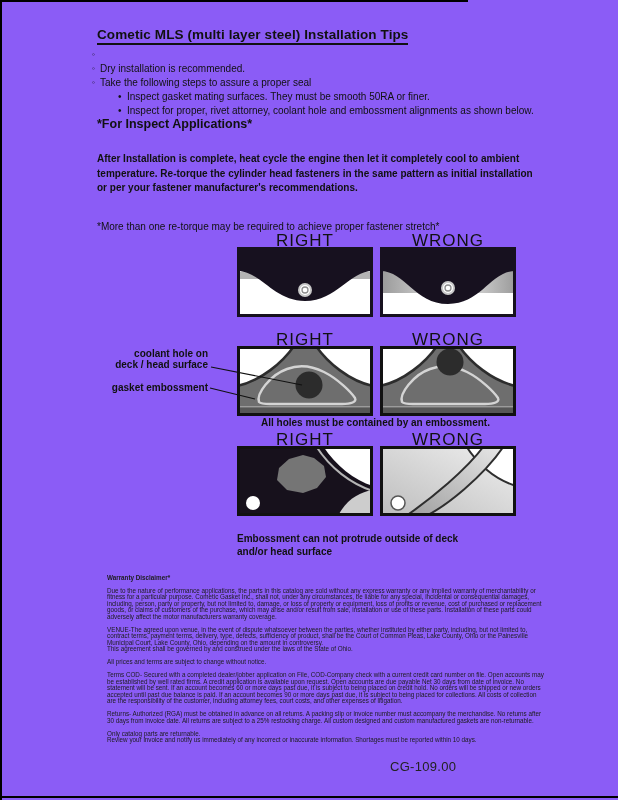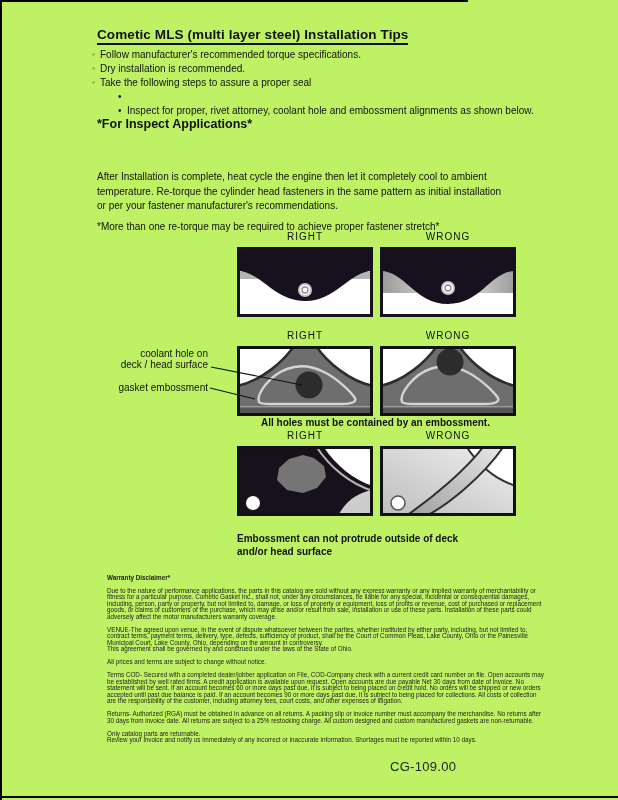--- a/index.html
+++ b/index.html
@@ -1,42 +1,42 @@
 <!DOCTYPE html>
 <html><head>
 <meta charset="utf-8">
 <style>
   html,body{margin:0;padding:0;background:#fff;}
-  .page{position:relative;width:618px;height:800px;background:#bef264;overflow:hidden;
+  .page{position:relative;width:618px;height:800px;background:#8b5cf6;overflow:hidden;
         font-family:"Liberation Sans",sans-serif;color:#111;}
   .edge{position:absolute;background:#000;}
   .edge-left{left:0;top:0;width:2px;height:800px;}
   .edge-top{left:0;top:0;width:468px;height:2px;}
   .edge-bottom{left:0;top:796px;width:618px;height:2px;}
 
   .title{position:absolute;left:97px;top:27px;font-size:13.5px;font-weight:bold;
          border-bottom:2px solid #111;padding-bottom:1px;letter-spacing:.1px;}
 
   .tips{position:absolute;left:92px;top:48px;font-size:10px;line-height:14px;}
   .trow{display:flex;}
   .mk{width:8px;font-size:8px;line-height:14px;flex:none;}
   .sub{margin-left:26px;}
   .mk2{width:9px;font-size:10px;line-height:14px;flex:none;}
 
   .diesel-h{position:absolute;left:97px;top:117px;font-size:12.5px;font-weight:bold;}
   .bodyp{position:absolute;left:97px;font-size:10px;line-height:14.5px;white-space:pre-line;width:440px;}
   .p1{top:136px;}
-  .p2{top:170px;}
+  .p2{top:152px;font-weight:bold;}
   .p3{top:220px;}
 
-  .rw{position:absolute;width:136px;text-align:center;font-size:10px;letter-spacing:1px;color:#111;}
+  .rw{position:absolute;width:136px;text-align:center;font-size:17px;letter-spacing:1px;color:#111;}
   .box{position:absolute;width:136px;height:70px;}
   .cap{position:absolute;font-size:10px;font-weight:bold;white-space:pre-line;line-height:12.5px;}
 
-  .lbl{position:absolute;font-size:10px;line-height:11px;text-align:right;white-space:pre-line;}
+  .lbl{position:absolute;font-size:10px;line-height:11px;text-align:right;white-space:pre-line;font-weight:bold;}
   .lbl-coolant{left:108px;top:348px;width:100px;}
   .lbl-emboss{left:106px;top:382px;width:102px;}
 
   .leaders{position:absolute;left:0;top:0;pointer-events:none;}
 
   .disc{position:absolute;left:107px;top:575px;width:495px;font-size:6.3px;line-height:6.5px;color:#1c1c1c;}
   .disc .hd{font-weight:bold;margin-bottom:6px;}
   .disc .blk{margin-bottom:6.5px;white-space:pre-line;}
 
   .code{position:absolute;left:390px;top:759px;font-size:13px;letter-spacing:.3px;color:#222;}
@@ -47,32 +47,32 @@
 <div class="page">
   <div class="edge edge-left"></div>
   <div class="edge edge-top"></div>
   <div class="edge edge-bottom"></div>
 
   <div class="title">Cometic MLS (multi layer steel) Installation Tips</div>
 
   <div class="tips">
     <div class="trow">
       <span class="mk">◦</span>
-      <span>Follow manufacturer's recommended torque specifications.</span>
     </div>
     <div class="trow">
       <span class="mk">◦</span>
       <span>Dry installation is recommended.</span>
     </div>
     <div class="trow">
       <span class="mk">◦</span>
       <span>Take the following steps to assure a proper seal</span>
     </div>
     <div class="trow sub">
       <span class="mk2">•</span>
+      <span>Inspect gasket mating surfaces.  They must be smooth 50RA or finer.</span>
     </div>
     <div class="trow sub">
       <span class="mk2">•</span>
       <span>Inspect for proper, rivet attorney, coolant hole and embossment alignments as shown below.</span>
     </div>
   </div>
 
   <div class="diesel-h">*For Inspect Applications*</div>
   <div class="bodyp p2">After Installation is complete, heat cycle the engine then let it completely cool to ambient
 temperature. Re-torque the cylinder head fasteners in the same pattern as initial installation

